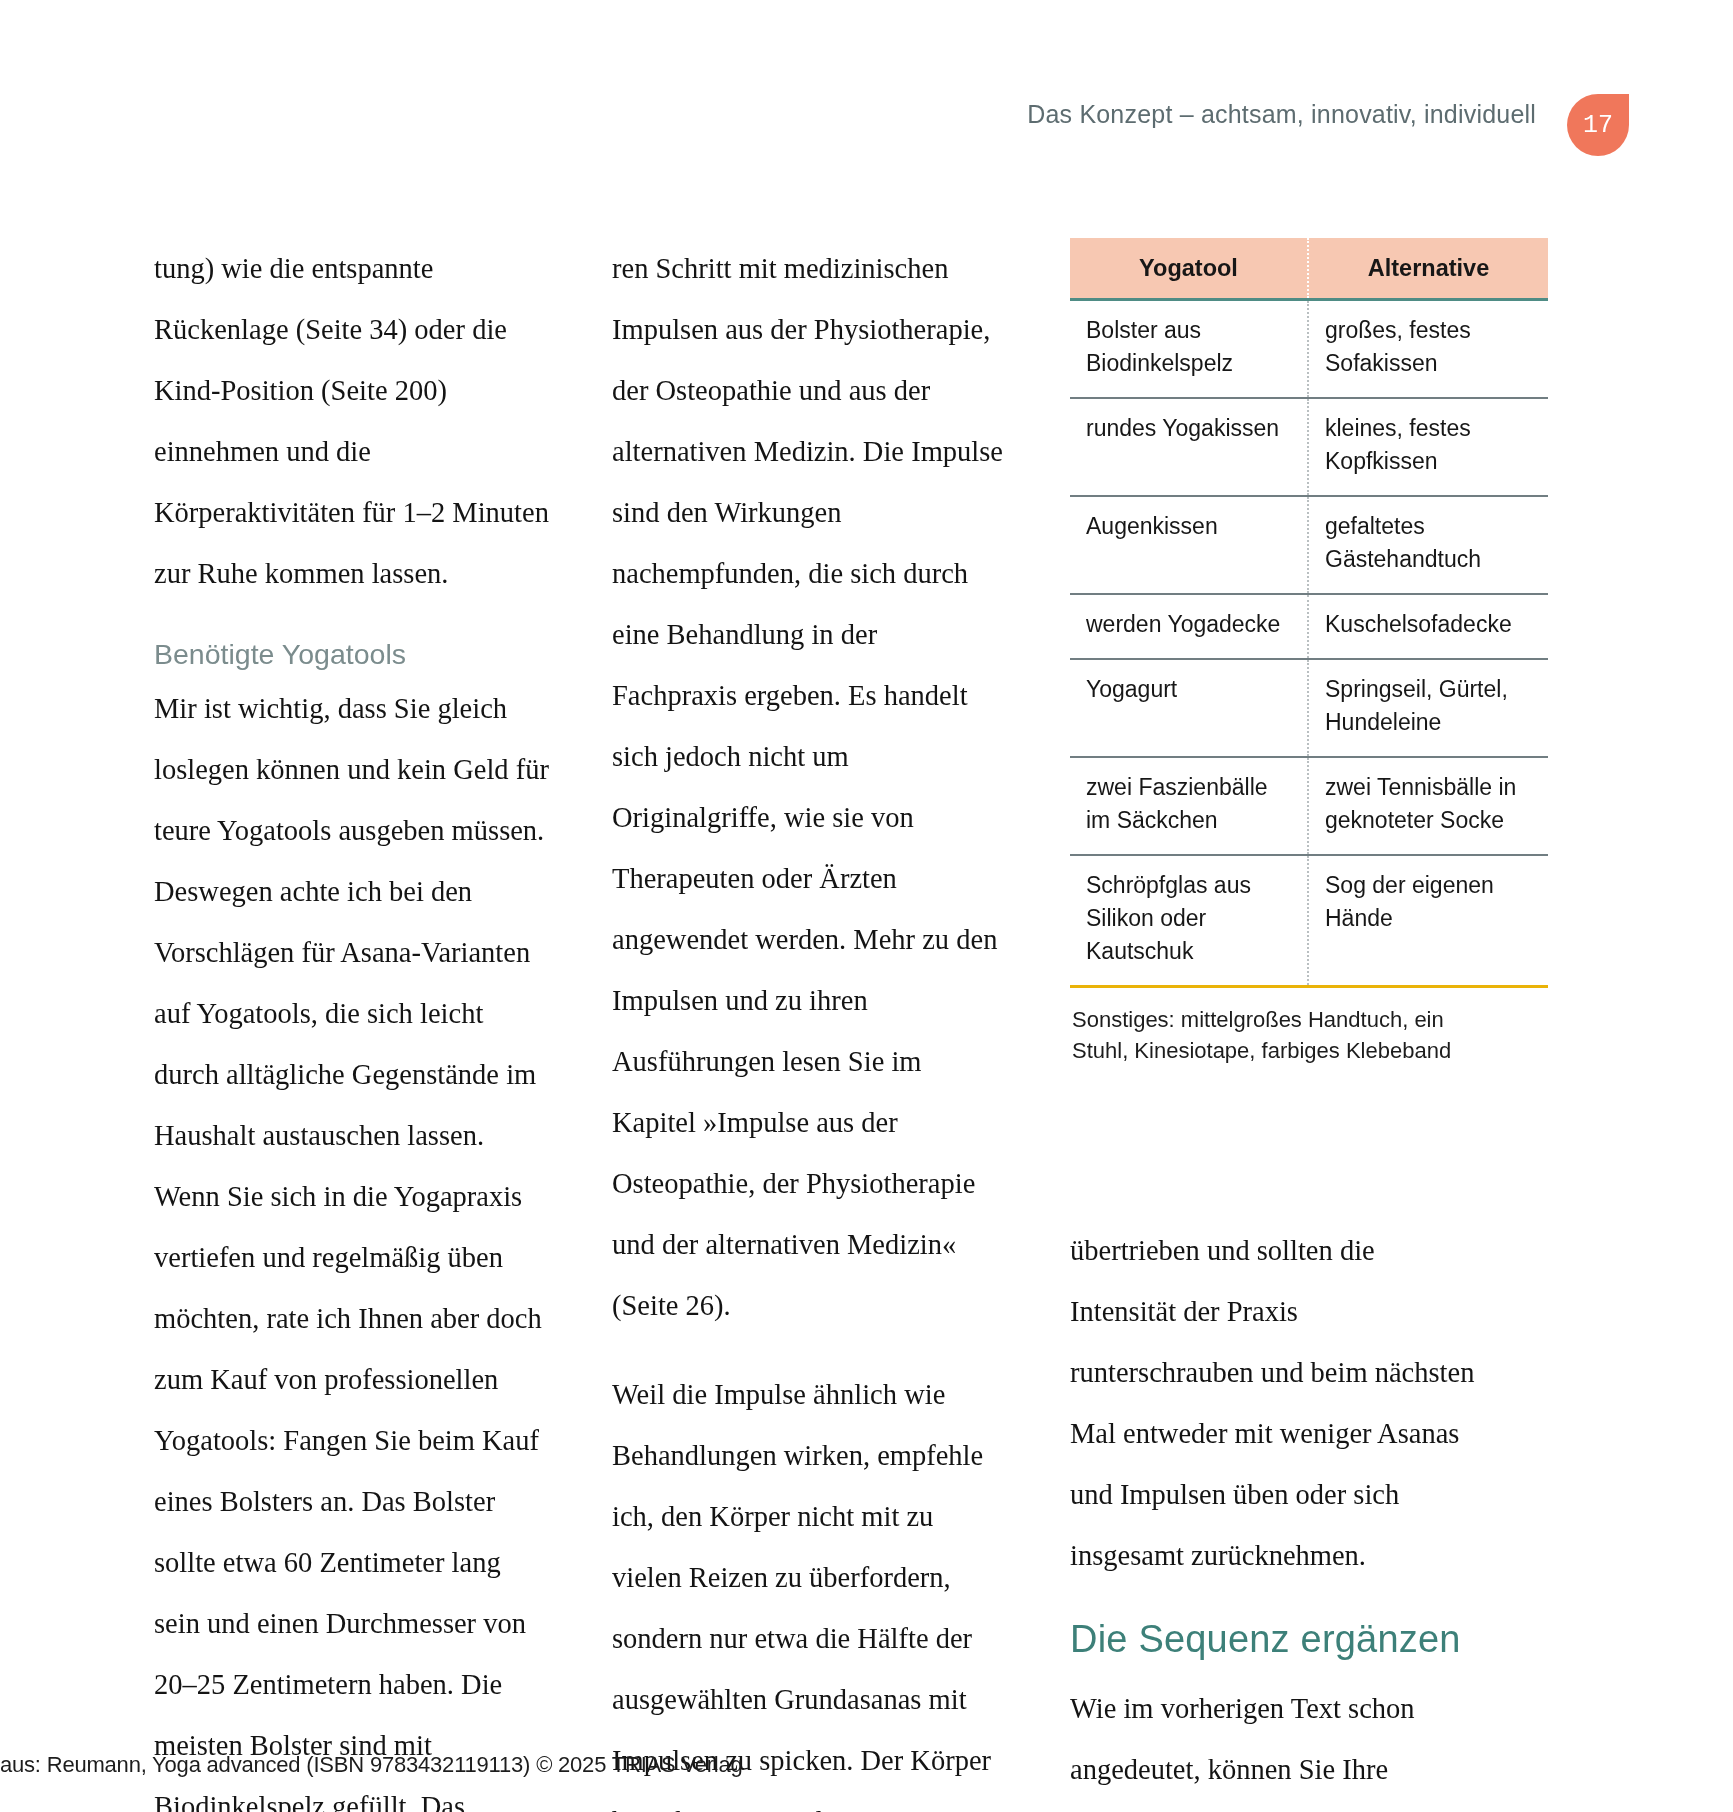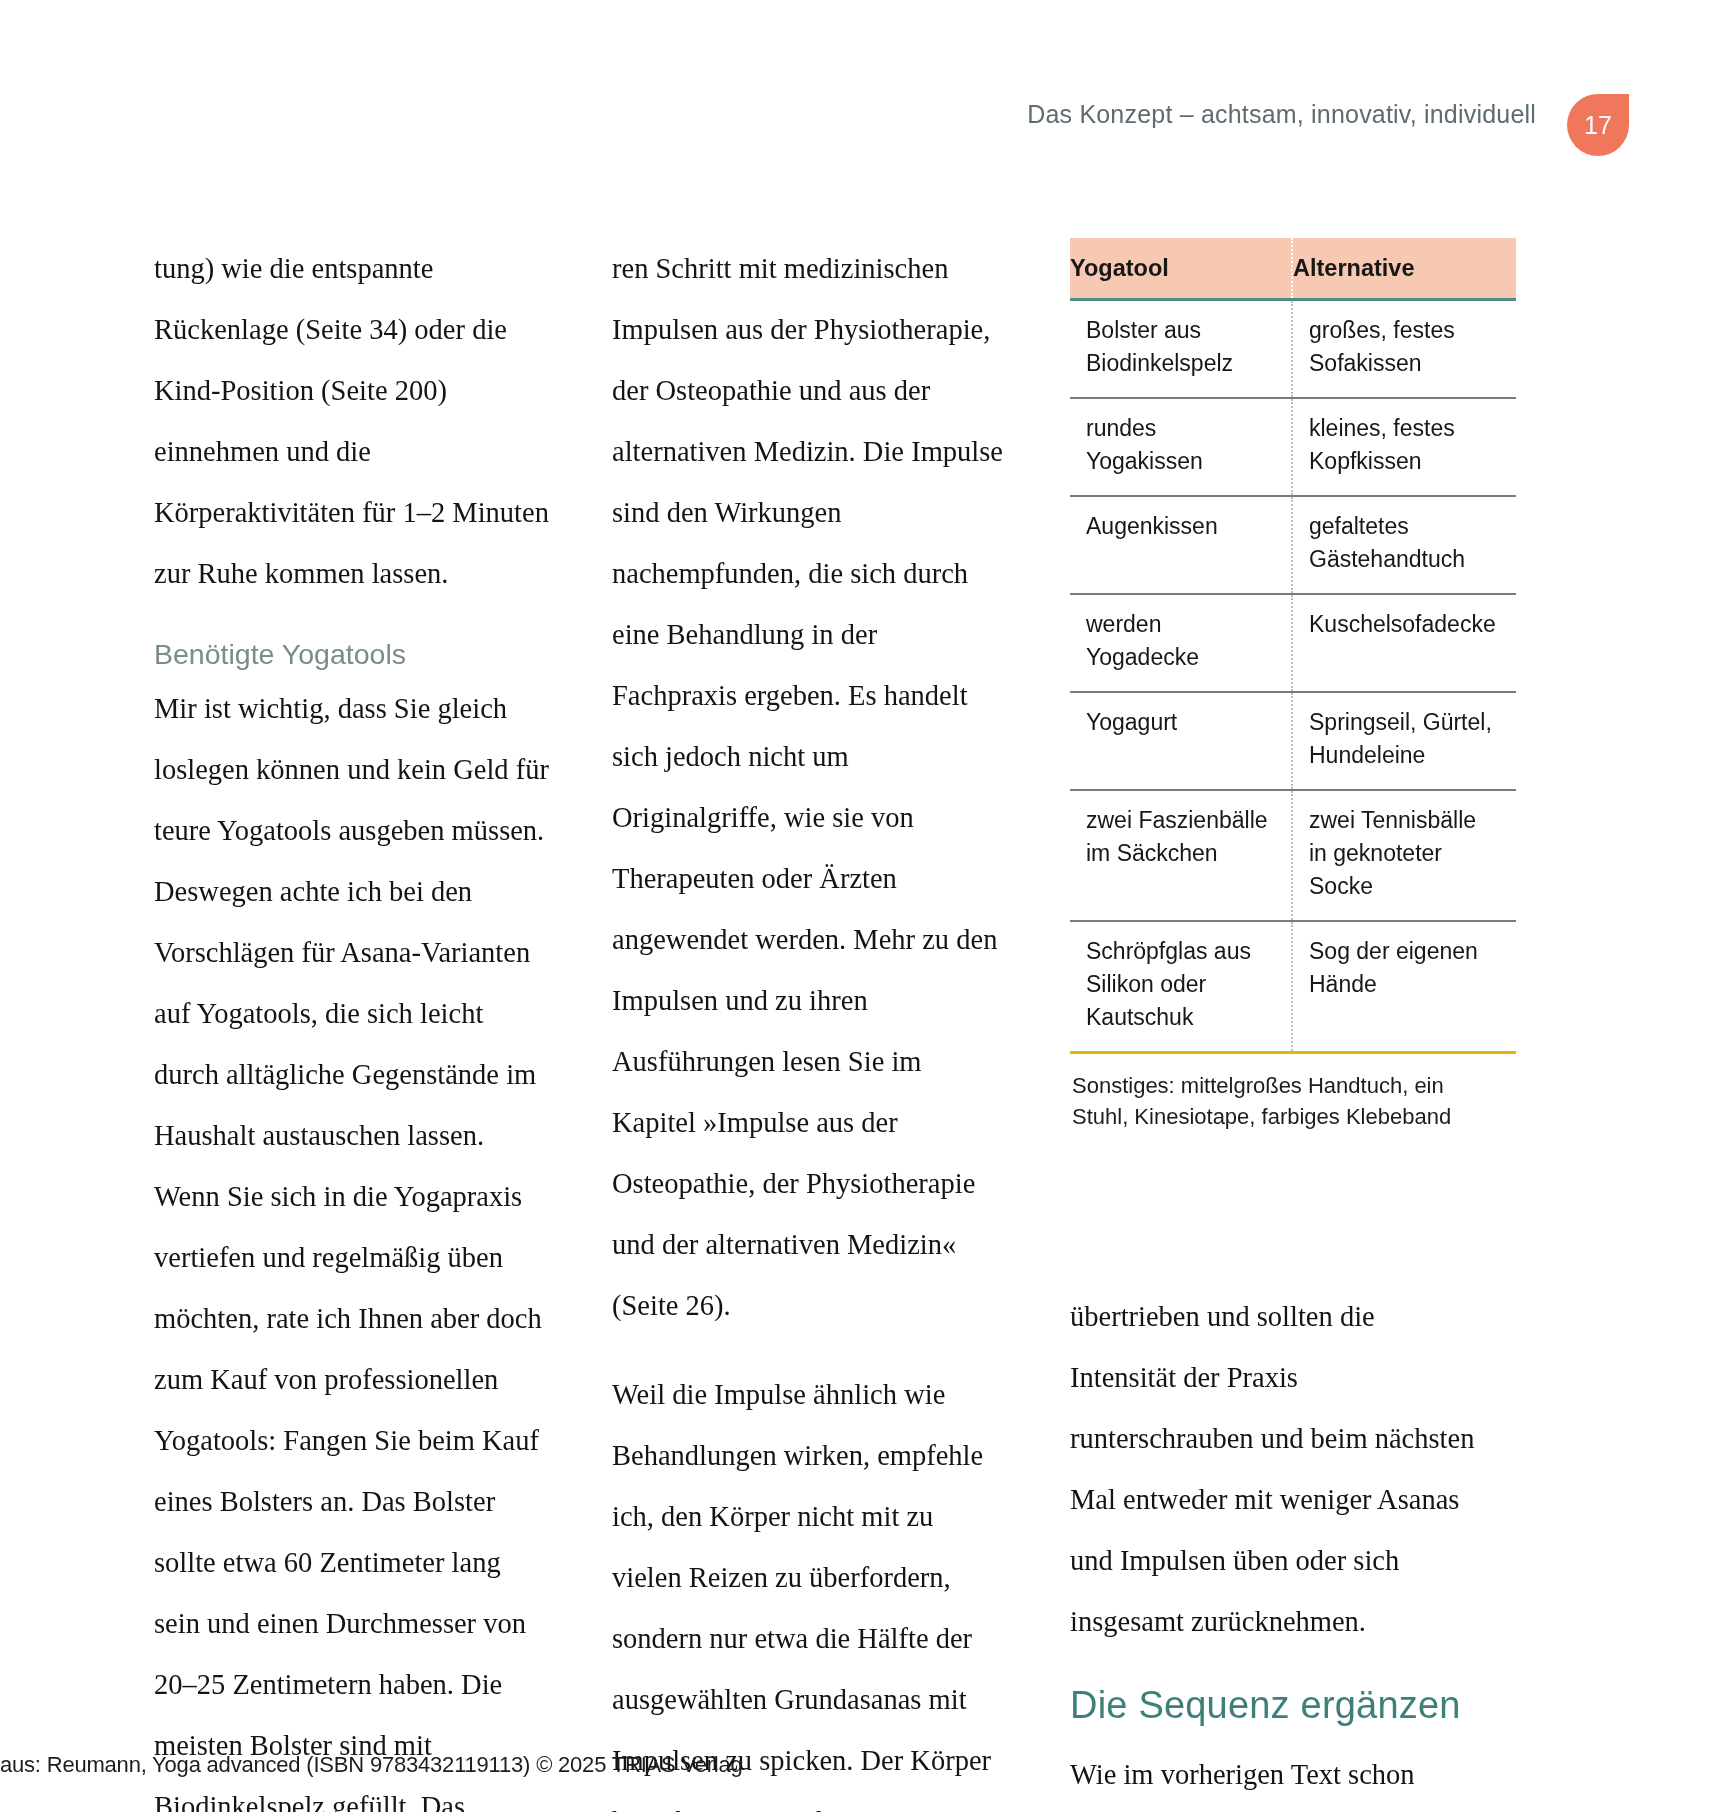--- a/index.html
+++ b/index.html
@@ -31,21 +31,21 @@
   }
   .page-badge {
     position: absolute;
     top: 94px;
     left: 1567px;
     width: 62px;
     height: 62px;
     background: #f0775b;
     border-radius: 31px 0 31px 31px;
     color: #ffffff;
-    font-family: Liberation Sans, sans-serif;
+    font-family: Liberation Mono, monospace;
     font-size: 25px;
     display: flex;
     align-items: center;
     justify-content: center;
     line-height: 1;
   }
 
   
   .page-body {
     position: absolute;
@@ -96,23 +96,23 @@
     border-collapse: collapse;
     font-family: "Liberation Sans", "DejaVu Sans", sans-serif;
     font-size: 23px;
     line-height: 33px;
     color: #171717;
     table-layout: fixed;
   }
   .tool-table th {
     background: #f7c8b2;
     font-weight: bold;
-    text-align: left;
+    text-align: center;
     font-size: 23.5px;
-    padding: 14px 16px 13px 0;
+    padding: 14px 16px 13px 16px;
     border-bottom: 3px solid #4f8c85;
     vertical-align: middle;
   }
   .tool-table th.c1 { width: 205px; }
   .tool-table th.c2 { width: 207px; }
   .tool-table td {
     padding: 13px 16px 17px 16px;
     vertical-align: top;
     border-bottom: 2px solid #717e82;
   }

